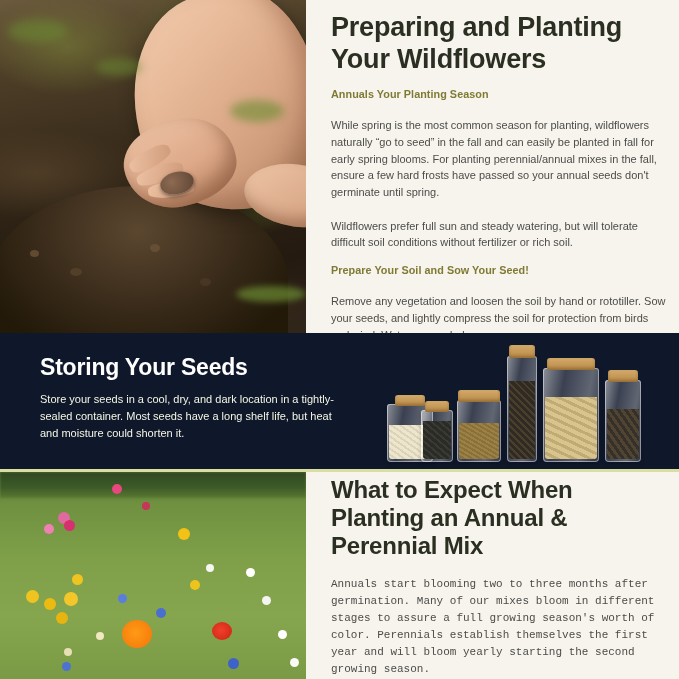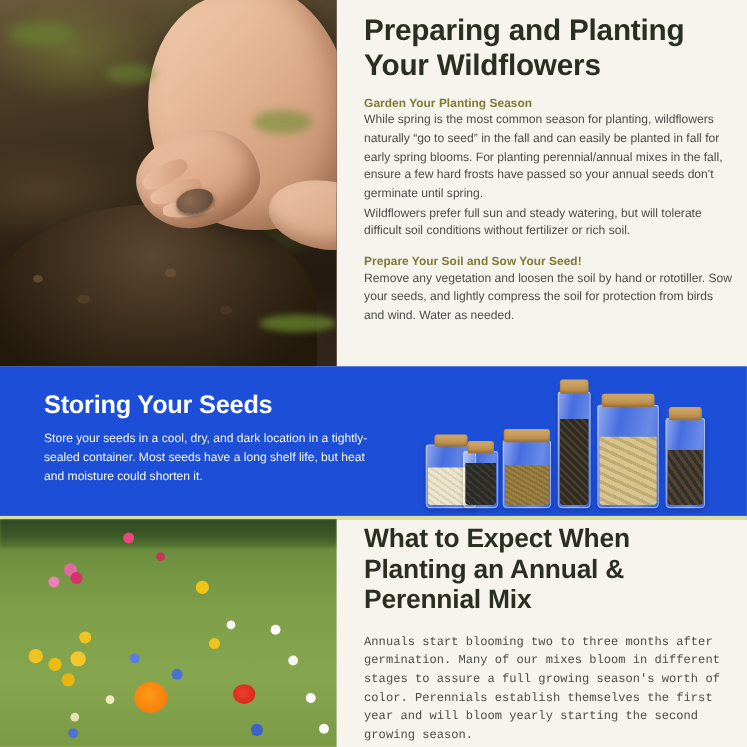--- a/index.html
+++ b/index.html
@@ -74,27 +74,27 @@
     padding:12px 10px 0 0;
   }
   .h1{
     font-size:27px; line-height:1.17; font-weight:700; letter-spacing:-.2px;
     color:#2b2f22;
   }
   .sub{
     font-size:10.8px; font-weight:700; color:#7f7a33; margin-top:13px; letter-spacing:.05px;
   }
   .body{
-    font-size:11px; line-height:1.52; color:#4c4c48; margin-top:1px;
+    font-size:11px; line-height:1.52; color:#4c4c48; margin-top:17px;
   }
 
   
   .sec-green{
     position:absolute; left:0; top:333px; width:679px; height:139px;
-    background:#1d4ed8;
+    background:#0f172a;
   }
   .green-line{ position:absolute; left:0; bottom:0; width:679px; height:3px; background:#d9dea3; }
   .green-text{ position:absolute; left:40px; top:22px; width:300px; }
   .h2{
     font-size:23px; font-weight:700; color:#ffffff; line-height:1.1; letter-spacing:-.2px;
   }
   .green-body{
     font-size:11px; line-height:1.53; color:#f4f6e4; margin-top:11px;
   }
   .jars{ position:absolute; left:383px; top:5px; width:292px; height:130px; }
@@ -151,21 +151,21 @@
       <div class="grass-b" style="left:236px;top:286px;width:70px;height:16px;filter:blur(3px);opacity:.7;"></div>
       <div class="soil-speck" style="left:30px;top:250px;width:9px;height:7px;background:#6a5438;opacity:.8;"></div>
       <div class="soil-speck" style="left:70px;top:268px;width:12px;height:8px;background:#58442c;opacity:.8;"></div>
       <div class="soil-speck" style="left:150px;top:244px;width:10px;height:8px;background:#6d5639;opacity:.7;"></div>
       <div class="soil-speck" style="left:200px;top:278px;width:11px;height:8px;background:#4a3824;opacity:.85;"></div>
     </div>
 
     <div class="text-top">
       <div class="h1">Preparing and Planting Your Wildflowers</div>
 
-      <div class="sub">Garden Your Planting Season</div>
+      <div class="sub">Annuals Your Planting Season</div>
       <div class="body">While spring is the most common season for planting, wildflowers naturally “go to seed” in the fall and can easily be planted in fall for early spring blooms. For planting perennial/annual mixes in the fall, ensure a few hard frosts have passed so your annual seeds don't germinate until spring.</div>
 
       <div class="body">Wildflowers prefer full sun and steady watering, but will tolerate difficult soil conditions without fertilizer or rich soil.</div>
 
       <div class="sub">Prepare Your Soil and Sow Your Seed!</div>
       <div class="body">Remove any vegetation and loosen the soil by hand or rototiller. Sow your seeds, and lightly compress the soil for protection from birds and wind. Water as needed.</div>
     </div>
   </div>
 
   <div class="sec-green">

